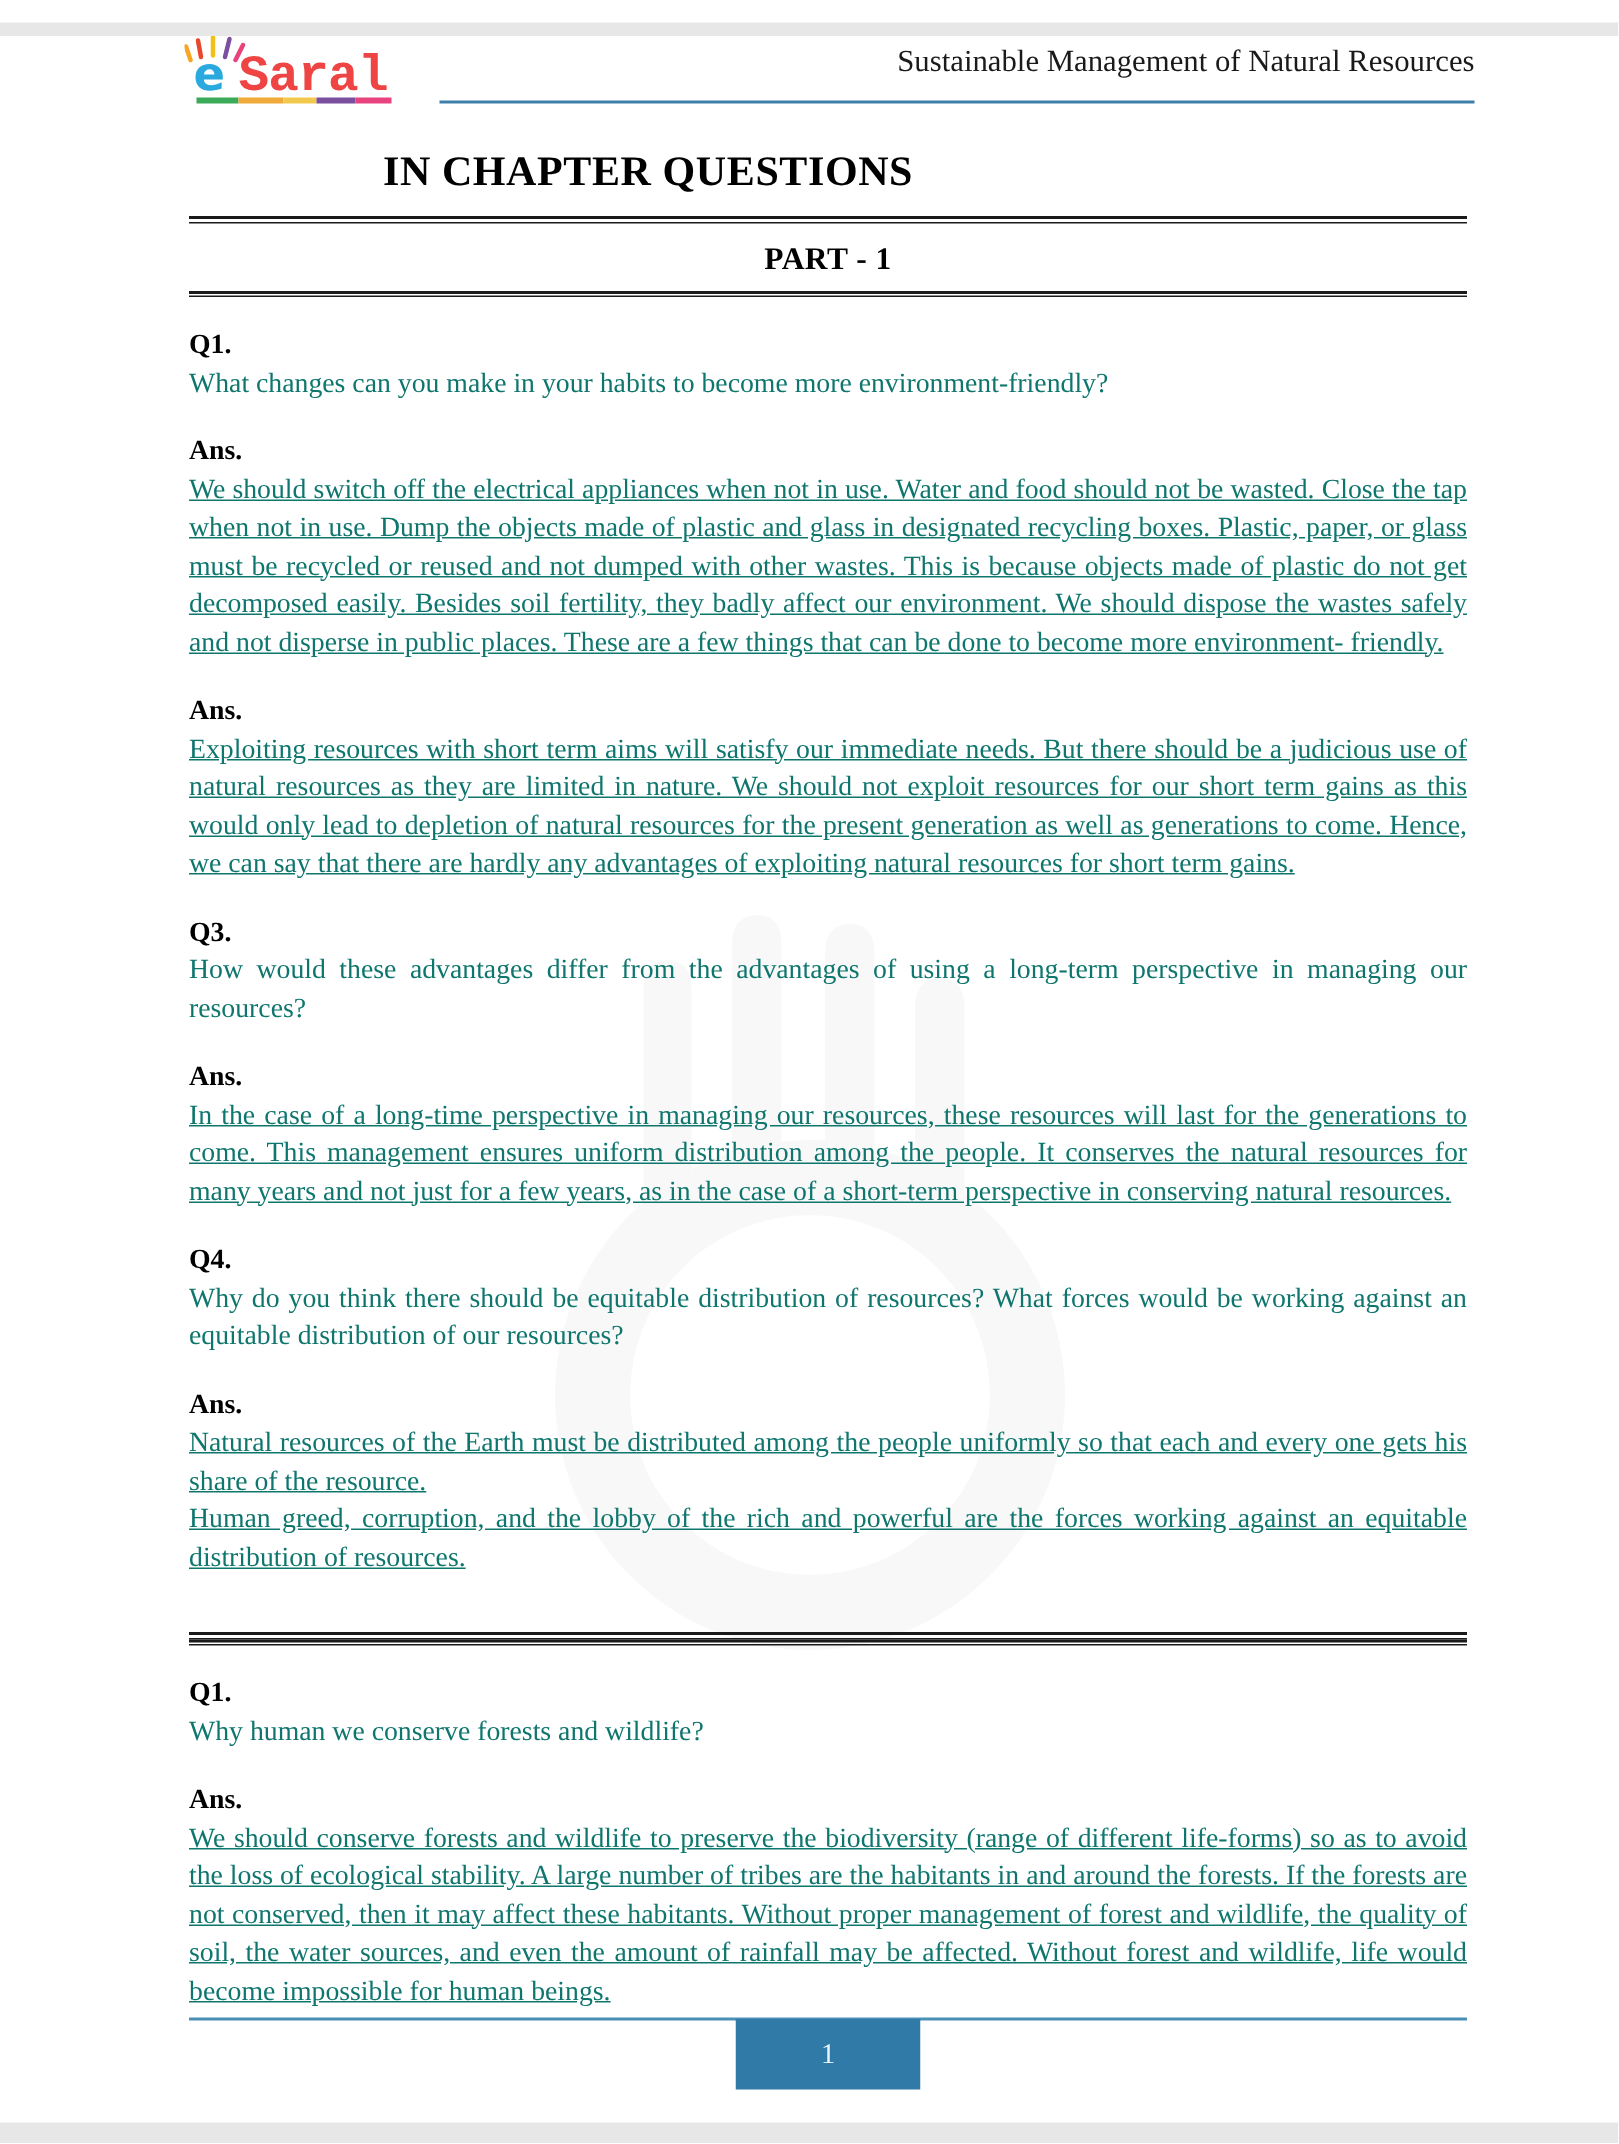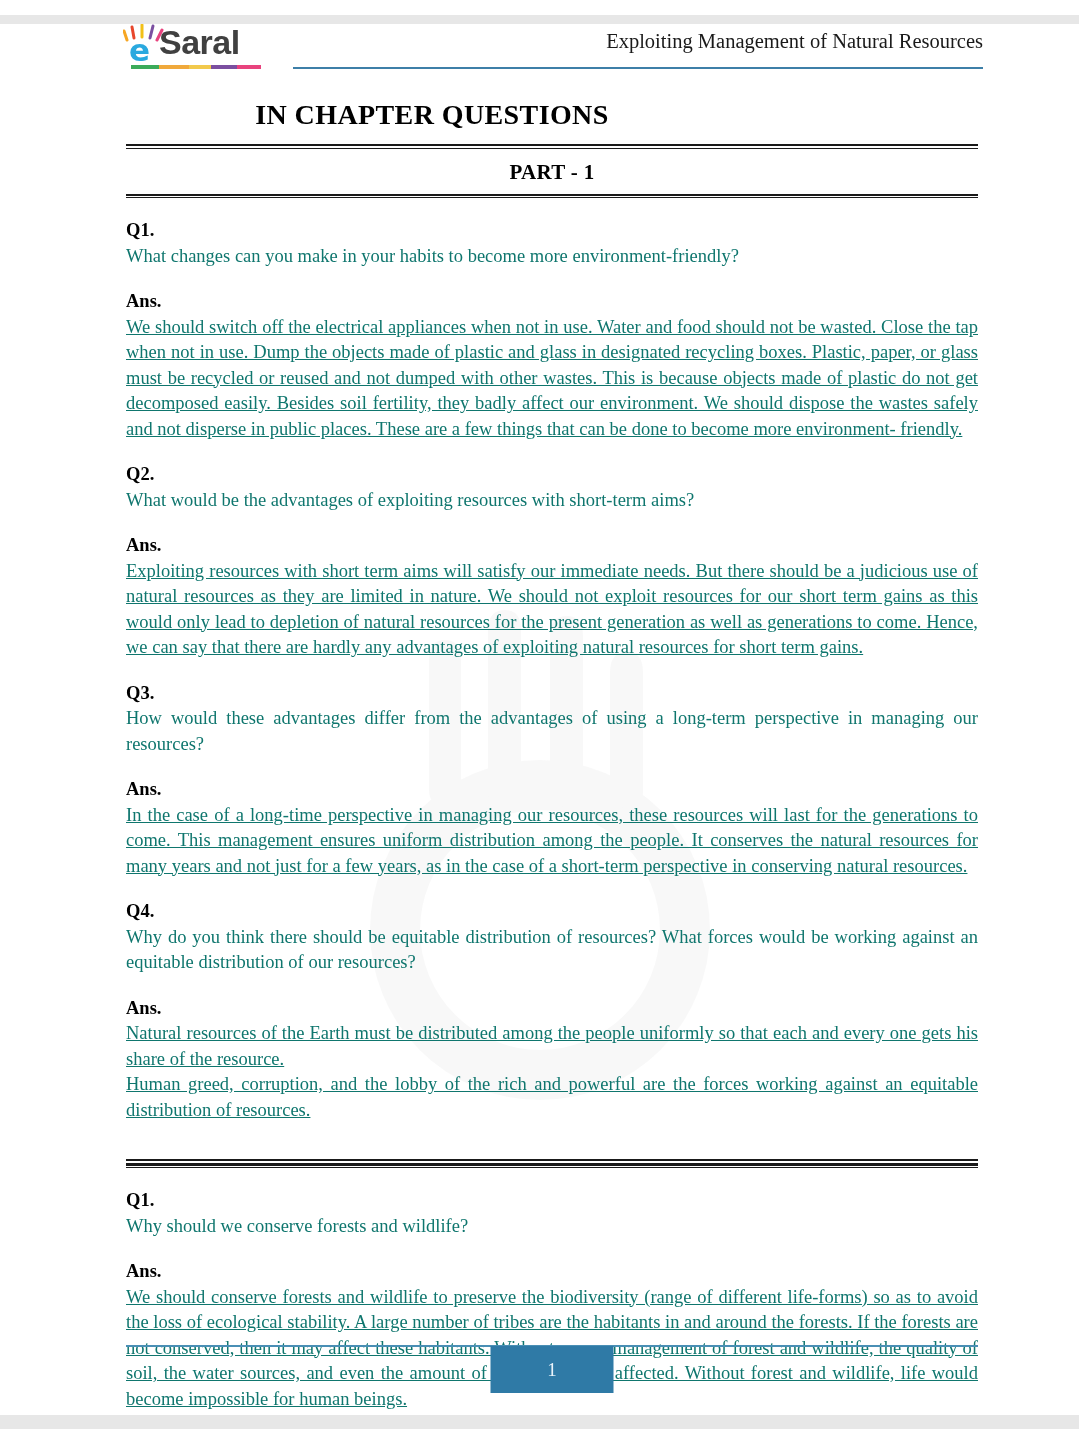--- a/index.html
+++ b/index.html
@@ -66,25 +66,25 @@
   .logo {
     position: absolute;
     left: 0;
     top: 2px;
     width: 160px;
     height: 50px;
   }
   .logo-text {
     position: absolute;
     left: 42px;
-    top: 0;
-    font-family: Liberation Sans, sans-serif;
+    top: 10px;
+    font-family: Liberation Mono, monospace;
     font-size: 34px;
     font-weight: bold;
-    color: #404040;
+    color: #ef4444;
     letter-spacing: -0.5px;
     line-height: 36px;
   }
   .logo-e {
     position: absolute;
     left: 12px;
     top: 11px;
     font-family: "DejaVu Sans", sans-serif;
     font-size: 31px;
     font-weight: bold;
@@ -273,21 +273,21 @@
       <span class="logo-e">e</span>
       <span class="logo-text">Saral</span>
       <span class="logo-underline">
         <span style="width:28px;background:#3bab5a"></span>
           <span style="width:30px;background:#f0a93b"></span>
           <span style="width:22px;background:#f2c94c"></span>
           <span style="width:26px;background:#7b4fa0"></span>
           <span style="width:24px;background:#e8437e"></span>
       </span>
     </div>
-    <div class="header-title">Exploiting Management of Natural Resources</div>
+    <div class="header-title">Sustainable Management of Natural Resources</div>
     <div class="header-rule"></div>
   </div>
 
   <div class="doc-title">IN CHAPTER QUESTIONS</div>
 
   <div class="content" id="content-root">
       <div class="part-band">
         <div class="rule"></div>
         <div class="rule thin"></div>
         <div class="part-label">PART - 1</div>
@@ -299,26 +299,20 @@
         <div class="qa-body">
           <p>What changes can you make in your habits to become more environment-friendly?</p>
         </div>
       </div>
       <div class="qa answer">
         <div class="qa-tag">Ans.</div>
         <div class="qa-body">
           <p>We should switch off the electrical appliances when not in use. Water and food should not be wasted. Close the tap when not in use. Dump the objects made of plastic and glass in designated recycling boxes. Plastic, paper, or glass must be recycled or reused and not dumped with other wastes. This is because objects made of plastic do not get decomposed easily. Besides soil fertility, they badly affect our environment. We should dispose the wastes safely and not disperse in public places. These are a few things that can be done to become more environment- friendly.</p>
         </div>
       </div>
-      <div class="qa question">
-        <div class="qa-tag">Q2.</div>
-        <div class="qa-body">
-          <p>What would be the advantages of exploiting resources with short-term aims?</p>
-        </div>
-      </div>
       <div class="qa answer">
         <div class="qa-tag">Ans.</div>
         <div class="qa-body">
           <p>Exploiting resources with short term aims will satisfy our immediate needs. But there should be a judicious use of natural resources as they are limited in nature. We should not exploit resources for our short term gains as this would only lead to depletion of natural resources for the present generation as well as generations to come. Hence, we can say that there are hardly any advantages of exploiting natural resources for short term gains.</p>
         </div>
       </div>
       <div class="qa question">
         <div class="qa-tag">Q3.</div>
         <div class="qa-body">
           <p>How would these advantages differ from the advantages of using a long-term perspective in managing our resources?</p>
@@ -346,21 +340,21 @@
       <div class="gap-part2"></div>
       <div class="part-band">
         <div class="rule"></div>
         <div class="rule thin"></div>
         <div class="rule"></div>
         <div class="rule thin"></div>
       </div>
       <div class="qa question">
         <div class="qa-tag">Q1.</div>
         <div class="qa-body">
-          <p>Why should we conserve forests and wildlife?</p>
+          <p>Why human we conserve forests and wildlife?</p>
         </div>
       </div>
       <div class="qa answer">
         <div class="qa-tag">Ans.</div>
         <div class="qa-body">
           <p>We should conserve forests and wildlife to preserve the biodiversity (range of different life-forms) so as to avoid the loss of ecological stability. A large number of tribes are the habitants in and around the forests. If the forests are not conserved, then it may affect these habitants. Without proper management of forest and wildlife, the quality of soil, the water sources, and even the amount of rainfall may be affected. Without forest and wildlife, life would become impossible for human beings.</p>
         </div>
       </div>
     </div>
 

